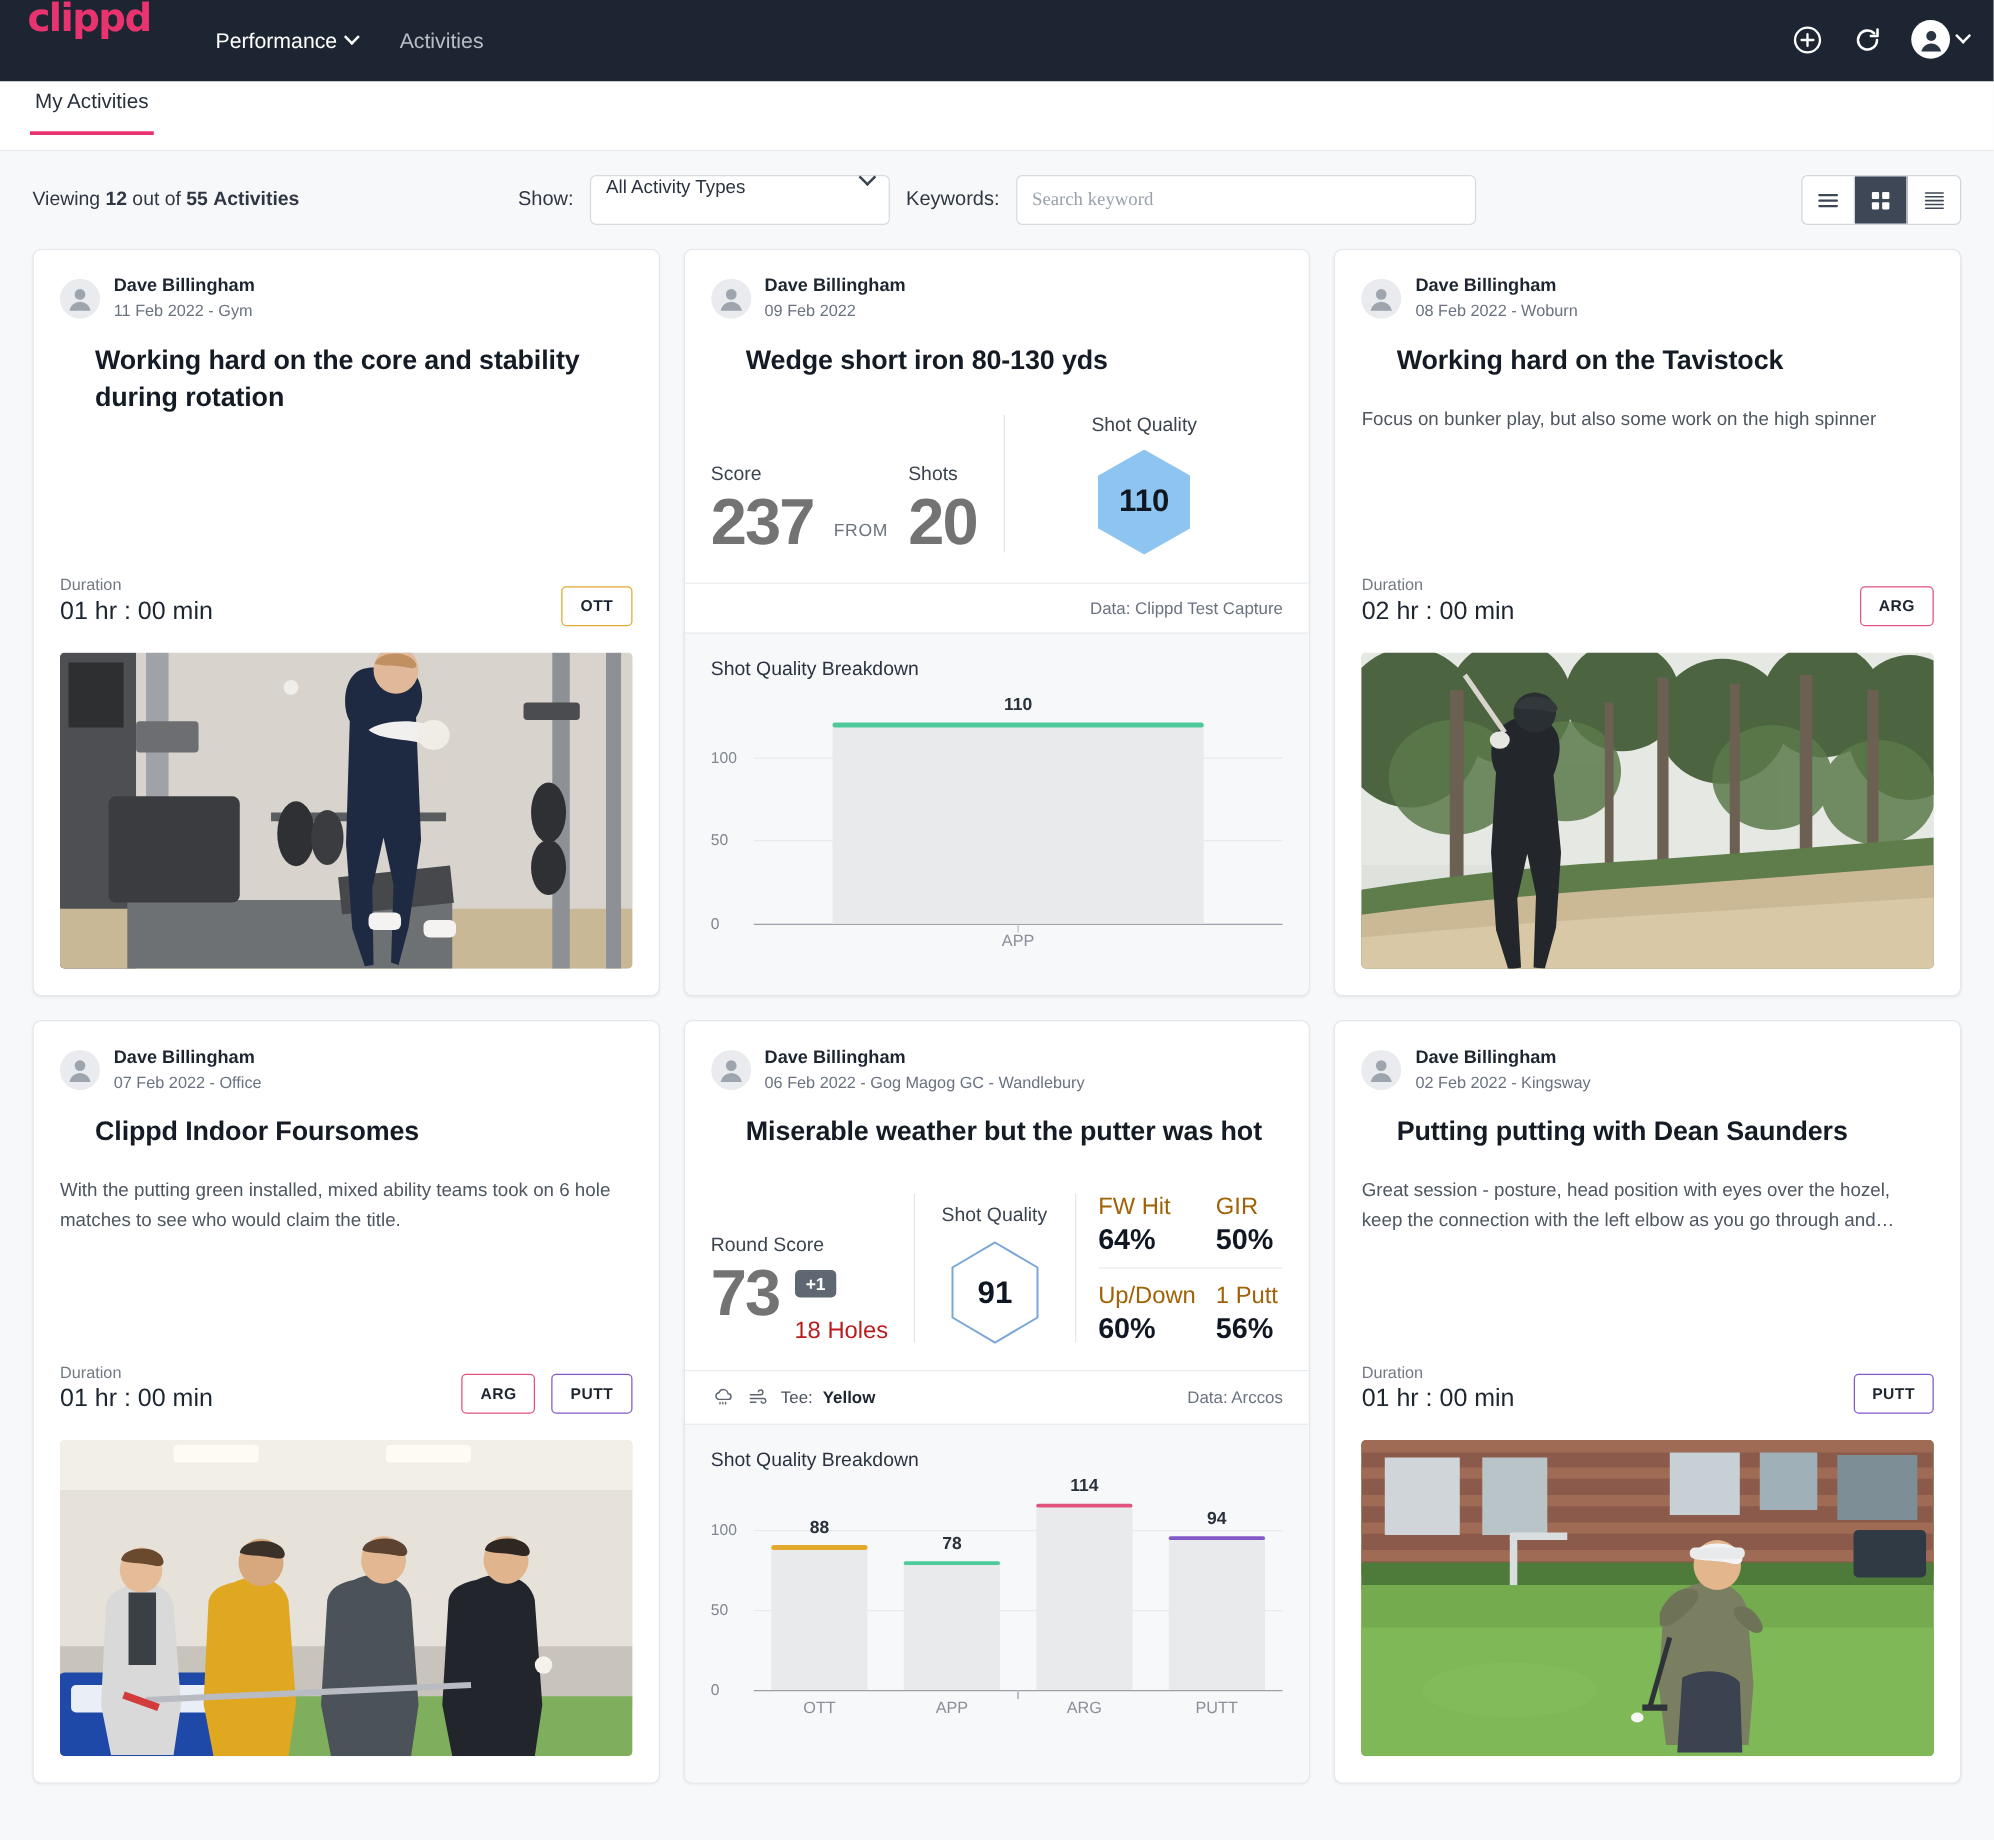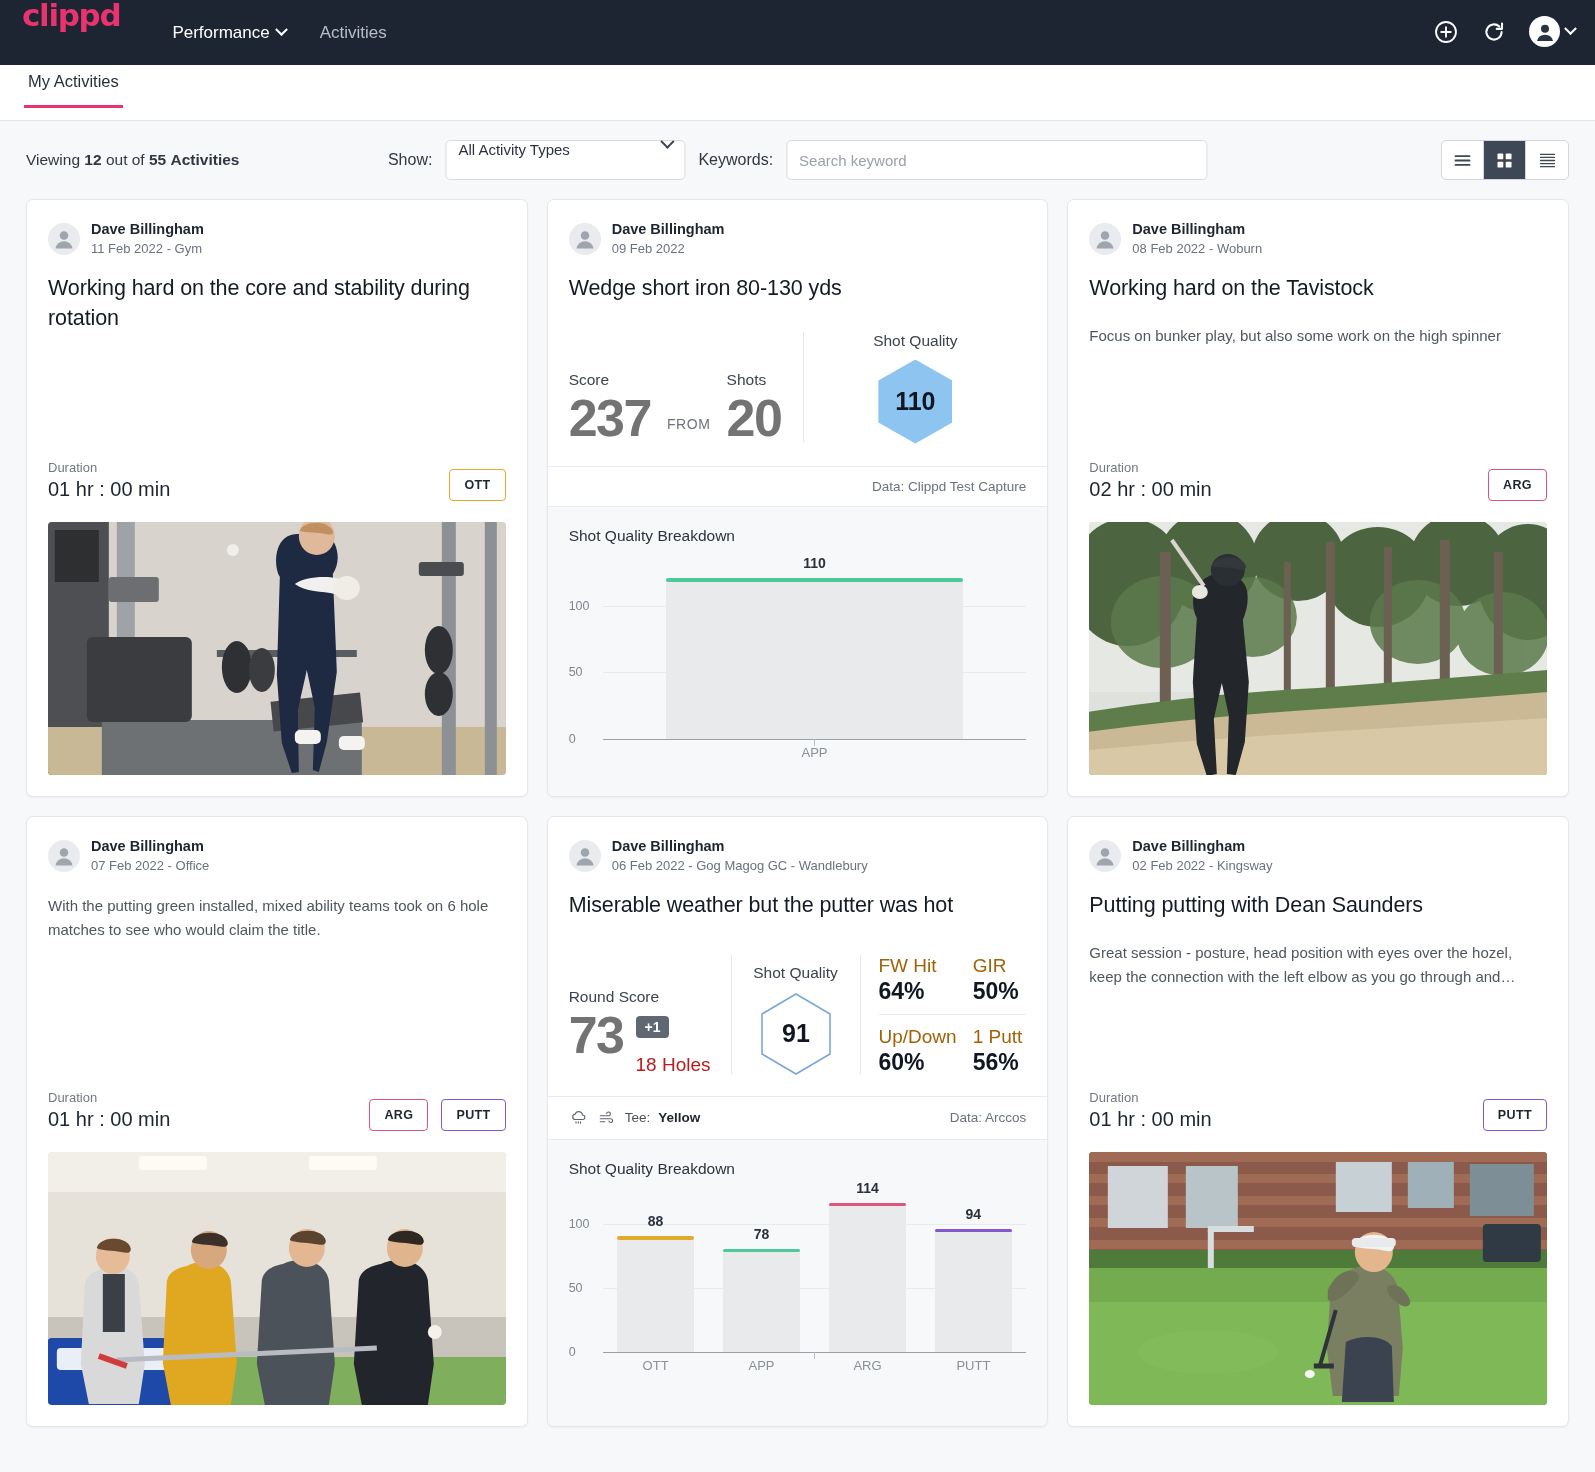--- a/index.html
+++ b/index.html
@@ -64,23 +64,23 @@
   .flabel { font-size: 16px; color: #303743; }
   .select {
     width: 240px; height: 40px; background: #fff; border: 1px solid #d7dbe0;
     border-radius: 5px; display: flex; 
     padding: 0 12px; font-size: 15px; color: #2b3341; cursor: pointer;
     justify-content: space-between;
   }
   .chev-dn { width: 10px; height: 10px; border-right: 2px solid #3b4452;
              border-bottom: 2px solid #3b4452; transform: rotate(45deg) translate(-3px,-3px); }
   .search {
-    width: 421px; height: 40px; background: #fff; border: 1px solid #d7dbe0;
+    width: 368px; height: 40px; background: #fff; border: 1px solid #d7dbe0;
     border-radius: 5px; padding: 0 12px; font-size: 15px; color: #2b3341;
-    font-family: Liberation Sans, sans-serif;
+    font-family: Liberation Serif, serif;
   }
   .search::placeholder { color: #9aa1ab; }
   .viewtoggle {
     position: absolute; right: 26px; display: flex;
     border: 1px solid #d3d7dd; border-radius: 5px; overflow: hidden; background: #fff;
   }
   .vbtn { width: 42px; height: 38px; display: flex; align-items: center;
           justify-content: center; cursor: pointer; border-right: 1px solid #d3d7dd; }
   .vbtn:last-child { border-right: none; }
   .vbtn.active { background: #3d4756; }
@@ -102,22 +102,22 @@
   .author { display: flex; align-items: center; gap: 11px; margin-bottom: 17px; }
   .av {
     width: 32px; height: 32px; border-radius: 50%; background: #e9ebee;
     display: flex; align-items: center; justify-content: center; flex: none;
   }
   .av svg { width: 30px; height: 30px; color: #9ea5ae; }
   .aname { font-size: 14.5px; font-weight: 700; color: #1d2530; line-height: 1.35; }
   .ameta { font-size: 13px; color: #6a7280; line-height: 1.35; }
 
   .ctitle {
-    font-size: 21.5px; font-weight: 400; color: #141b25;
-    line-height: 1.37; letter-spacing: -.1px;
+    font-size: 21.5px; font-weight: 700; color: #141b25;
+    line-height: 1.37; letter-spacing: -.1px; margin-left: 28px;
   }
   .cdesc {
     font-size: 15px; color: #4e565f; line-height: 1.62; margin-top: 20px;
   }
 
   .dur-row {
     display: flex; align-items: flex-end; justify-content: space-between;
     padding: 0 21px; margin-top: auto;
   }
   .dlabel { font-size: 13px; color: #727983; margin-bottom: 3px; }
@@ -479,20 +479,21 @@
             <svg viewBox="0 0 24 24" fill="currentColor">
               <circle cx="12" cy="9.2" r="3.4"></circle>
                 <path d="M5.2 19.6a6.9 6.9 0 0 1 13.6 0z"></path>
             </svg>
           </span>
           <div>
             <div class="aname">Dave Billingham</div>
             <div class="ameta">07 Feb 2022 - Office</div>
           </div>
         </div>
+        <div class="ctitle">Clippd Indoor Foursomes</div>
         <div class="cdesc">With the putting green installed, mixed ability teams took on 6 hole matches to see who would claim the title.</div>
       </div>
       <div class="spacer"></div>
       <div class="dur-row">
         <div>
           <div class="dlabel">Duration</div>
           <div class="dval">01 hr : 00 min</div>
         </div>
         <div class="tags">
           <span class="tag arg">ARG</span>

